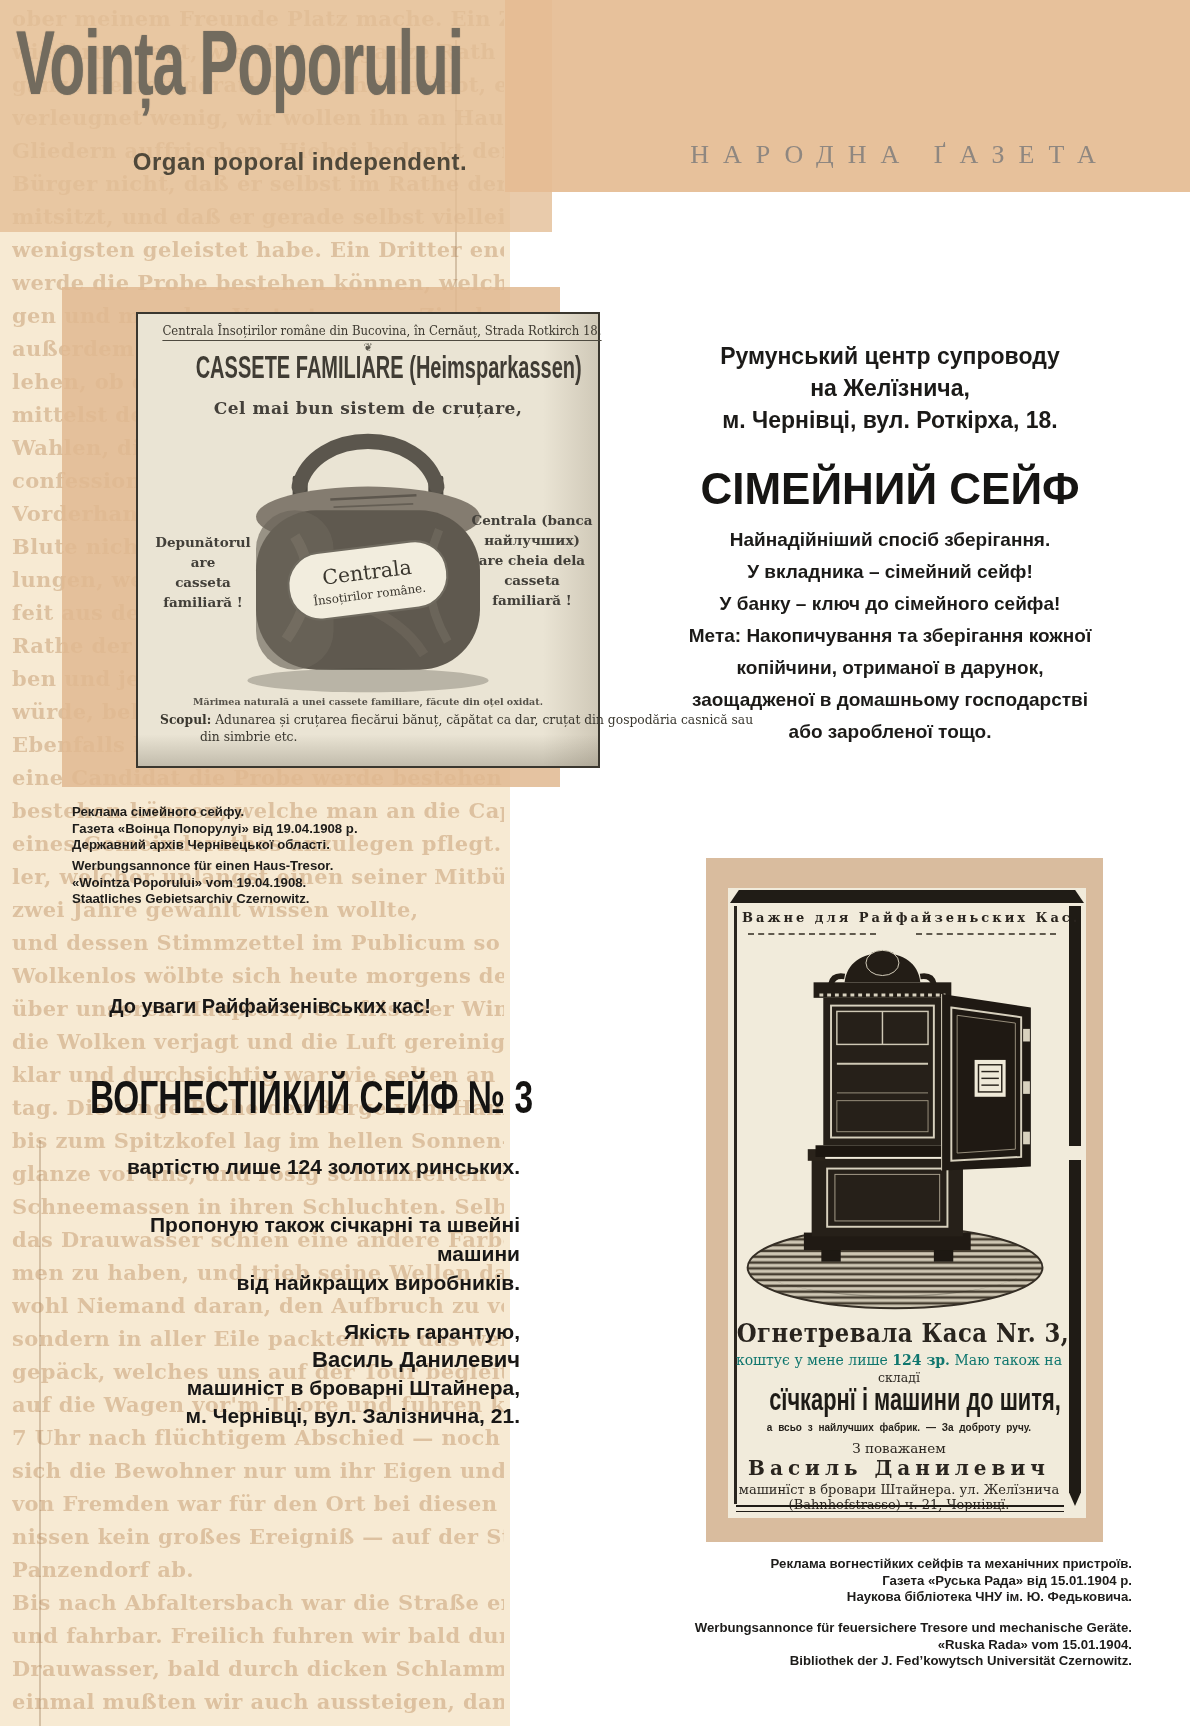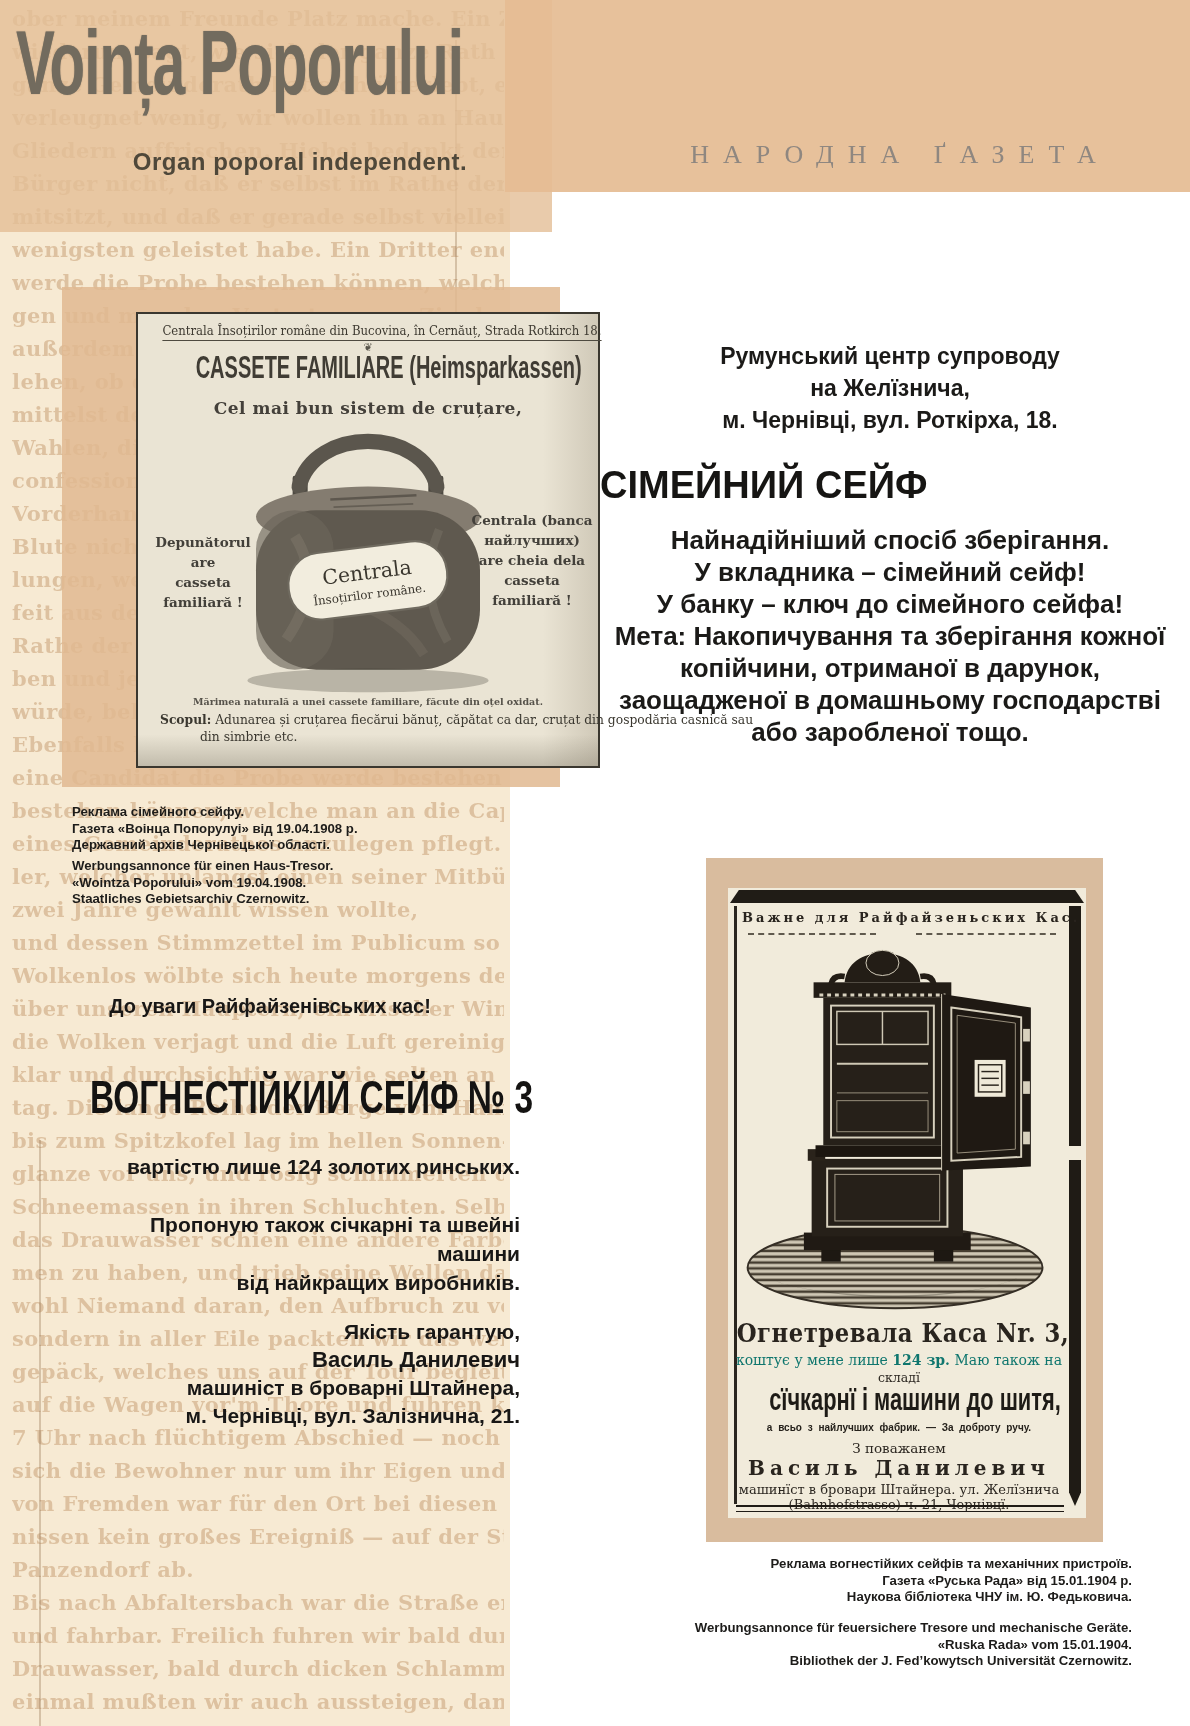--- a/index.html
+++ b/index.html
@@ -53,24 +53,24 @@
   .p1-size{position:absolute;left:0;right:0;top:382px;text-align:center;
      font-family:"DejaVu Serif",serif;font-weight:700;font-size:9.5px;color:#56524a;}
   .p1-scope{position:absolute;left:22px;right:8px;top:398px;font-family:"DejaVu Serif",serif;
      font-size:12.3px;color:#3a372f;white-space:nowrap;}
   .p1-scope2{position:absolute;left:62px;top:416px;font-family:"DejaVu Serif",serif;
      font-size:12.3px;color:#3a372f;}
 
   
   .info-addr{left:600px;top:340px;width:580px;text-align:center;font-weight:700;
      font-size:23px;line-height:32px;color:#1b1a18;}
-  .info-head{left:600px;top:464px;width:580px;text-align:left;font-weight:700;
-     font-size:38px;color:#161513;}
+  .info-head{left:600px;top:464px;width:580px;text-align:center;font-weight:700;
+     font-size:44px;color:#161513;}
   .info-para{left:600px;top:524px;width:580px;text-align:center;font-weight:700;
-     font-size:26px;line-height:32px;color:#1b1a18;}
+     font-size:19px;line-height:32px;color:#1b1a18;}
 
   
   .cap{font-weight:700;font-size:13.2px;line-height:16.5px;color:#1d1c1a;}
   .cap-l{left:72px;width:470px;text-align:left;margin-top:8px;}
   .cap-r{left:560px;width:572px;text-align:right;}
 
   
   .not-att{left:20px;top:995px;width:500px;text-align:center;font-weight:700;font-size:20px;color:#181716;}
   .not-head{left:20px;top:1072px;width:500px;text-align:center;}
   .not-head span{display:inline-block;white-space:nowrap;font-weight:700;font-size:44px;

